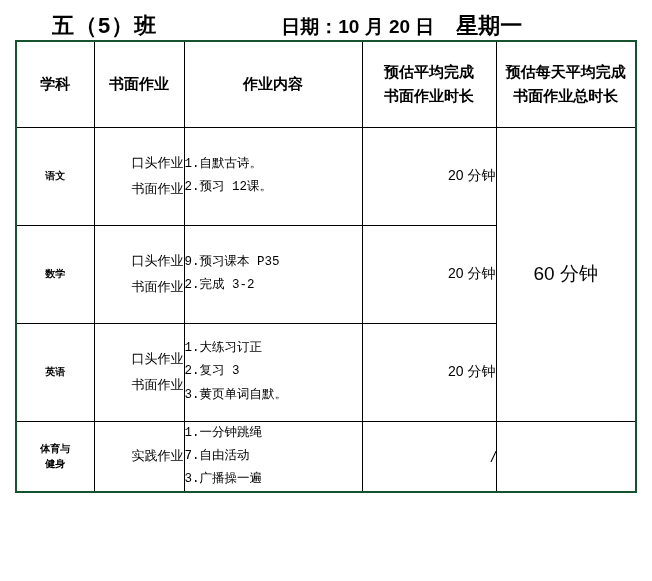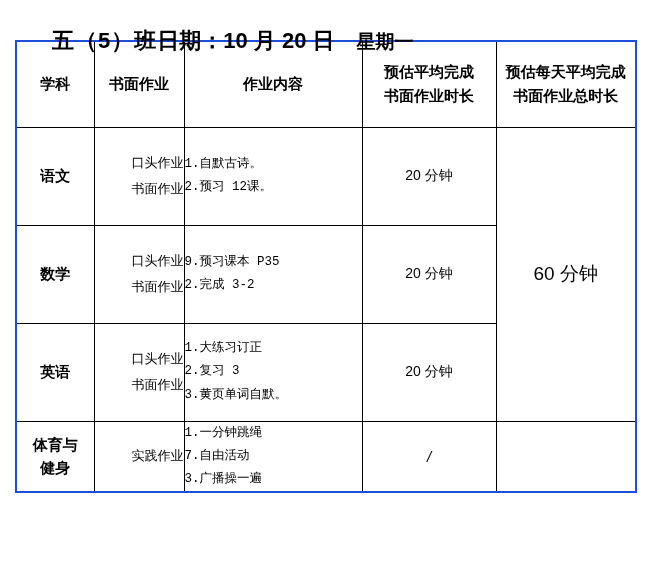--- a/index.html
+++ b/index.html
@@ -17,50 +17,51 @@
   .page {
     position: relative;
     width: 652px;
     height: 581px;
     box-sizing: border-box;
   }
   
   .header {
     display: flex;
     align-items: baseline;
-    padding: 26px 0 6px 0;
+    padding: 11px 0 6px 0;
     height: 40px;
     box-sizing: border-box;
   }
   .header-class {
     font-size: 22px;
     font-weight: bold;
     letter-spacing: 1px;
     margin-left: 52px;
     white-space: nowrap;
   }
   .header-date {
+    font-size: 19px;
+    font-weight: bold;
+    margin-left: 124px;
+    white-space: nowrap;
+  }
+  .header-weekday {
     font-size: 22px;
-    font-weight: bold;
-    white-space: nowrap;
-  }
-  .header-weekday {
-    font-size: 19px;
     font-weight: bold;
     margin-left: 22px;
     white-space: nowrap;
   }
 
   
   table.hw {
     border-collapse: collapse;
     table-layout: fixed;
     margin: 0 auto;
     width: 620px;
-    border: 2px solid #1d4ed8;
+    border: 2px solid #14532d;
   }
   table.hw td {
     border: 1px solid #000000;
     vertical-align: middle;
     padding: 0;
   }
   
   col.c-subject { width: 78px; }
   col.c-type    { width: 90px; }
   col.c-content { width: 178px; }
@@ -74,21 +75,21 @@
     font-weight: bold;
     line-height: 1.5;
     padding: 6px 4px;
   }
   .th.two-line { line-height: 1.6; }
   tr.head-row { height: 86px; }
 
   
   .subject {
     text-align: center;
-    font-size: 15px;
+    font-size: 10px;
     font-weight: bold;
     line-height: 1.55;
   }
   
   .type {
     text-align: right;
     font-size: 13px;
     line-height: 2.0;
     padding-left: 11px;
   }
@@ -96,21 +97,21 @@
   
   .content {
     text-align: left;
     font-size: 12.5px;
     line-height: 1.85;
     padding-left: 9px;
     font-family: Liberation Mono, monospace;
   }
   
   .avg {
-    text-align: center;
+    text-align: right;
     font-size: 14px;
   }
   .avg.slash {
     font-size: 15px;
     font-style: italic;
   }
   
   .total {
     text-align: center;
     font-size: 19px;

